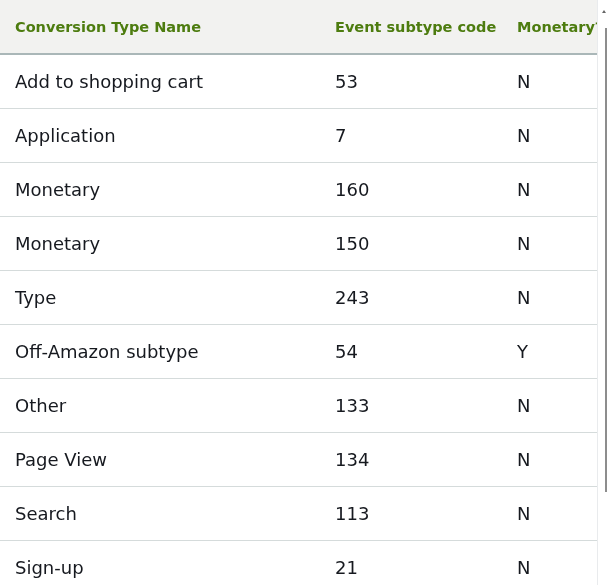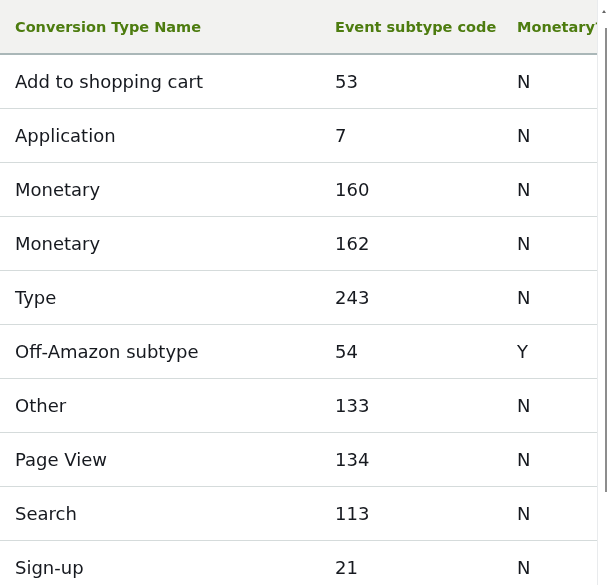--- a/index.html
+++ b/index.html
@@ -101,21 +101,21 @@
         <td class="c2">7</td>
         <td class="c3">N</td>
       </tr>
       <tr>
         <td class="c1">Monetary</td>
         <td class="c2">160</td>
         <td class="c3">N</td>
       </tr>
       <tr>
         <td class="c1">Monetary</td>
-        <td class="c2">162</td>
+        <td class="c2">150</td>
         <td class="c3">N</td>
       </tr>
       <tr>
         <td class="c1">Type</td>
         <td class="c2">243</td>
         <td class="c3">N</td>
       </tr>
       <tr>
         <td class="c1">Off-Amazon subtype</td>
         <td class="c2">54</td>

